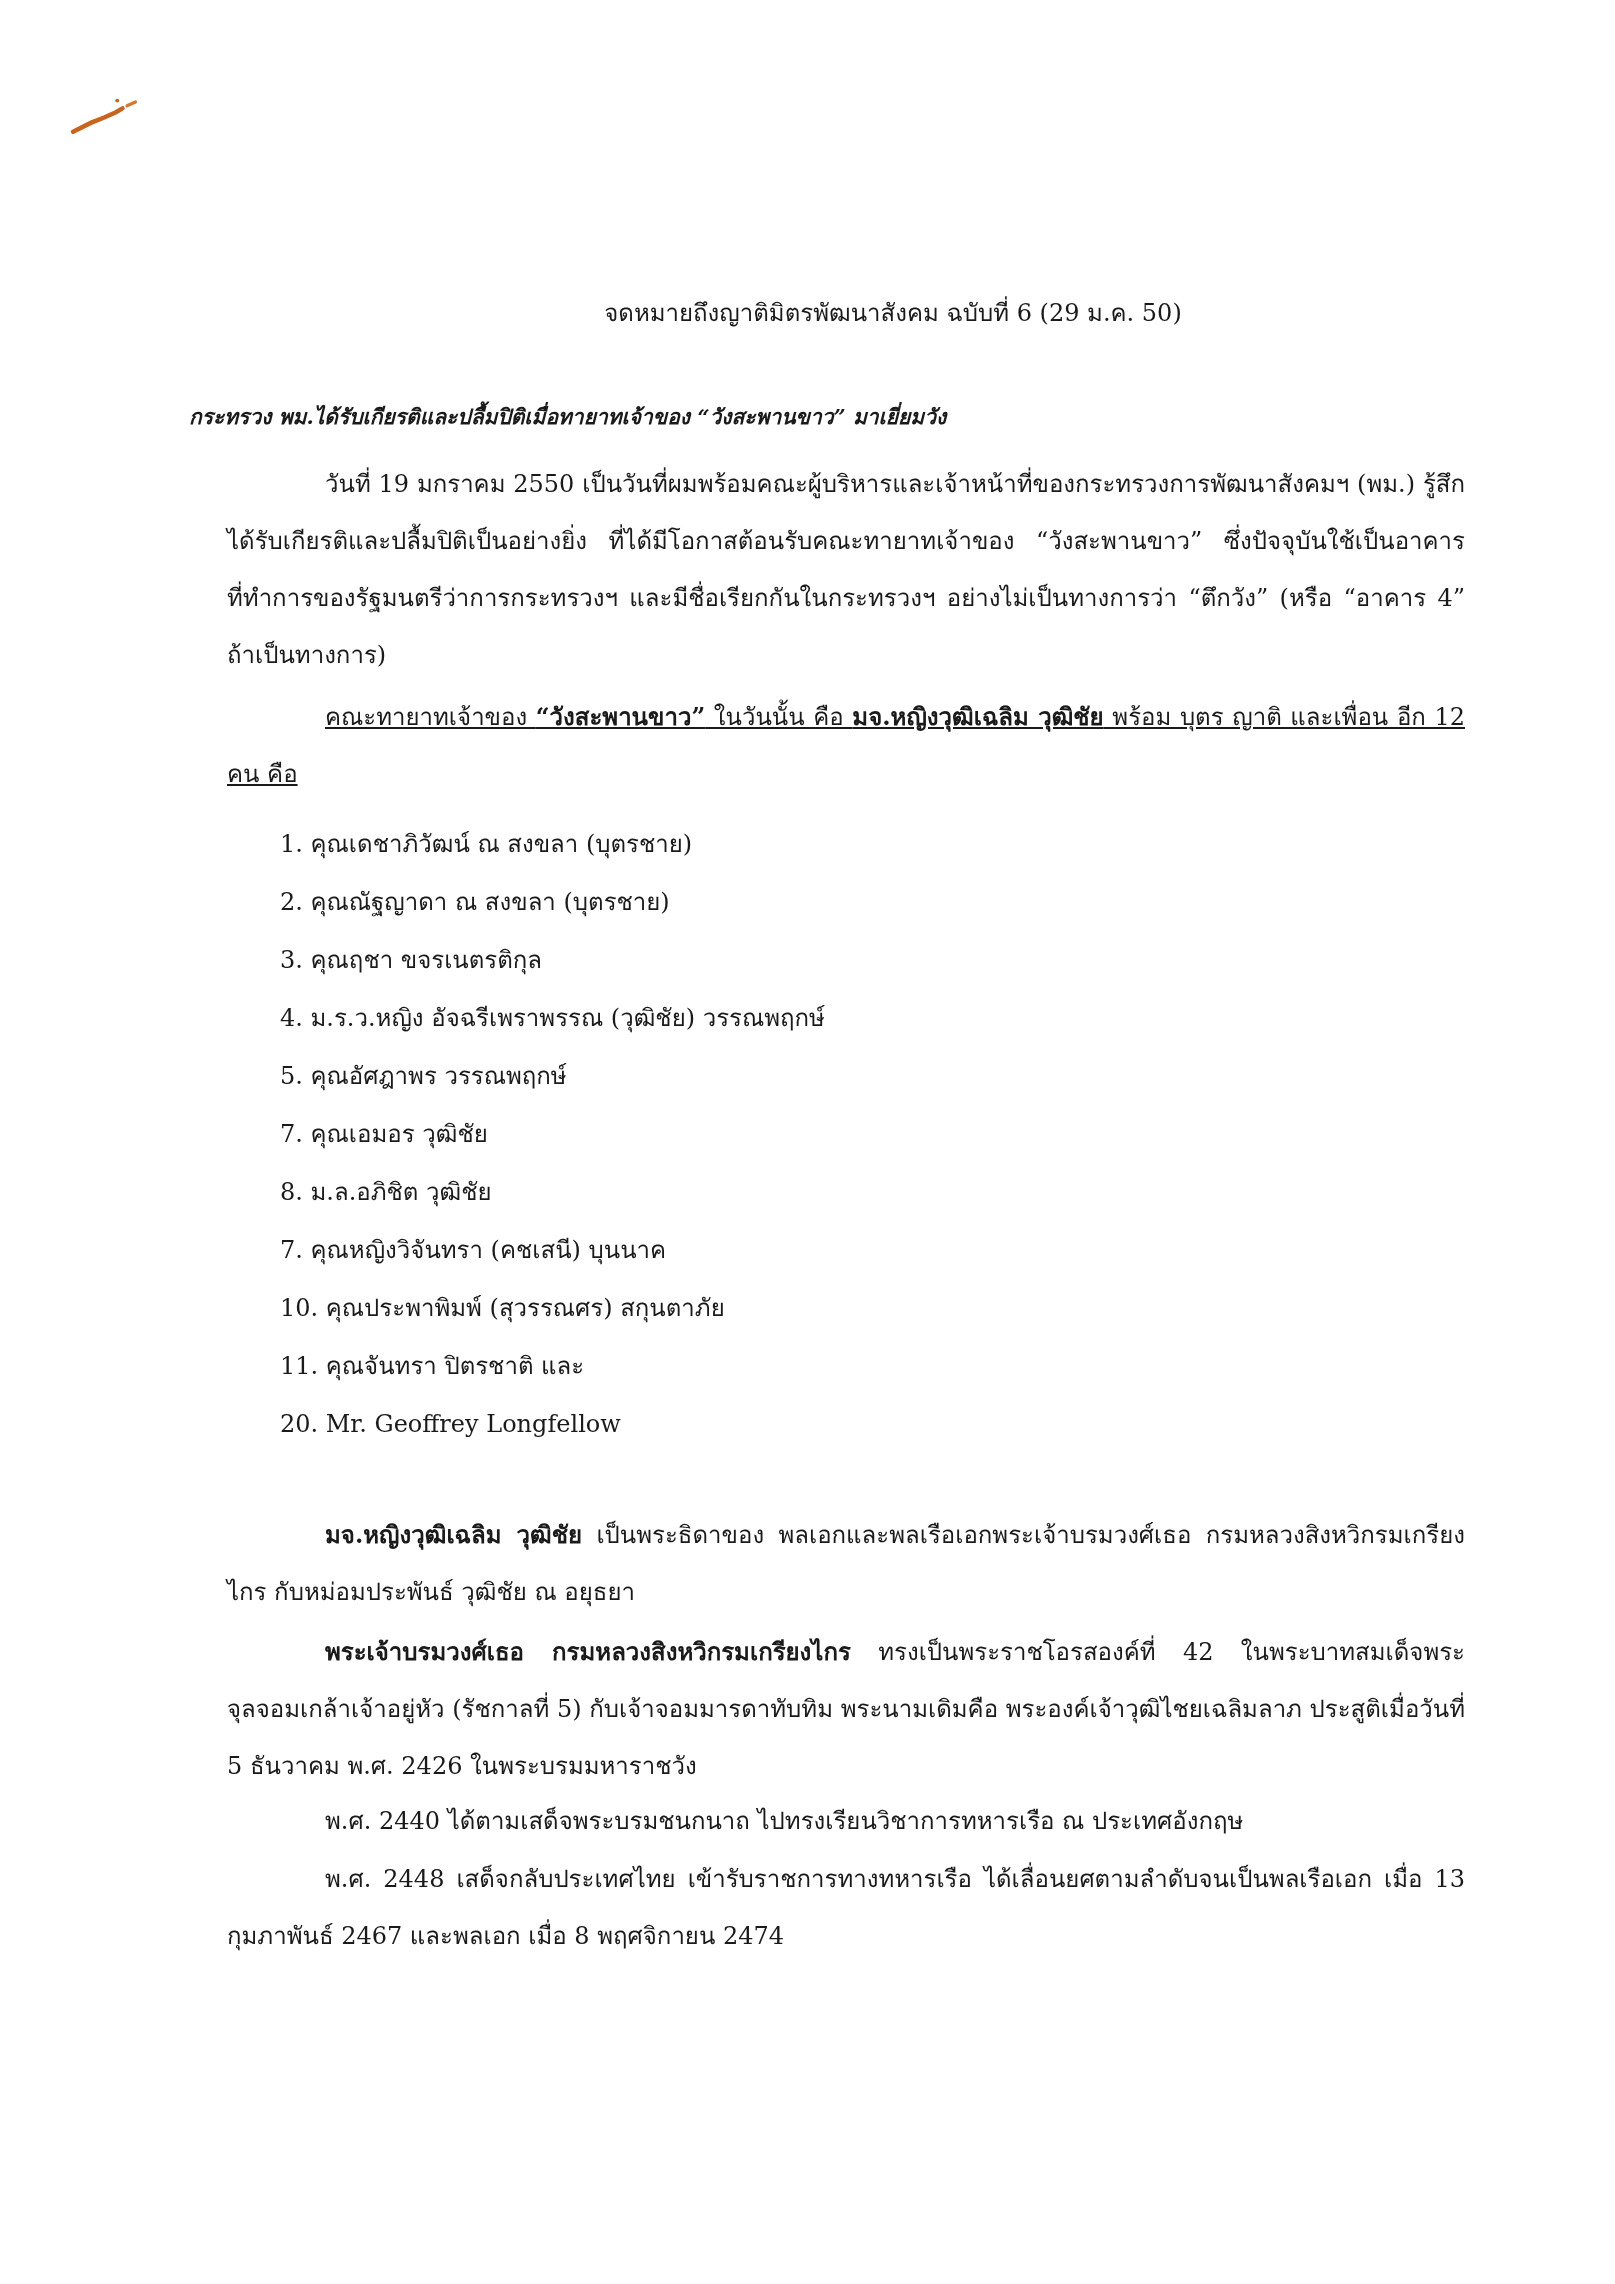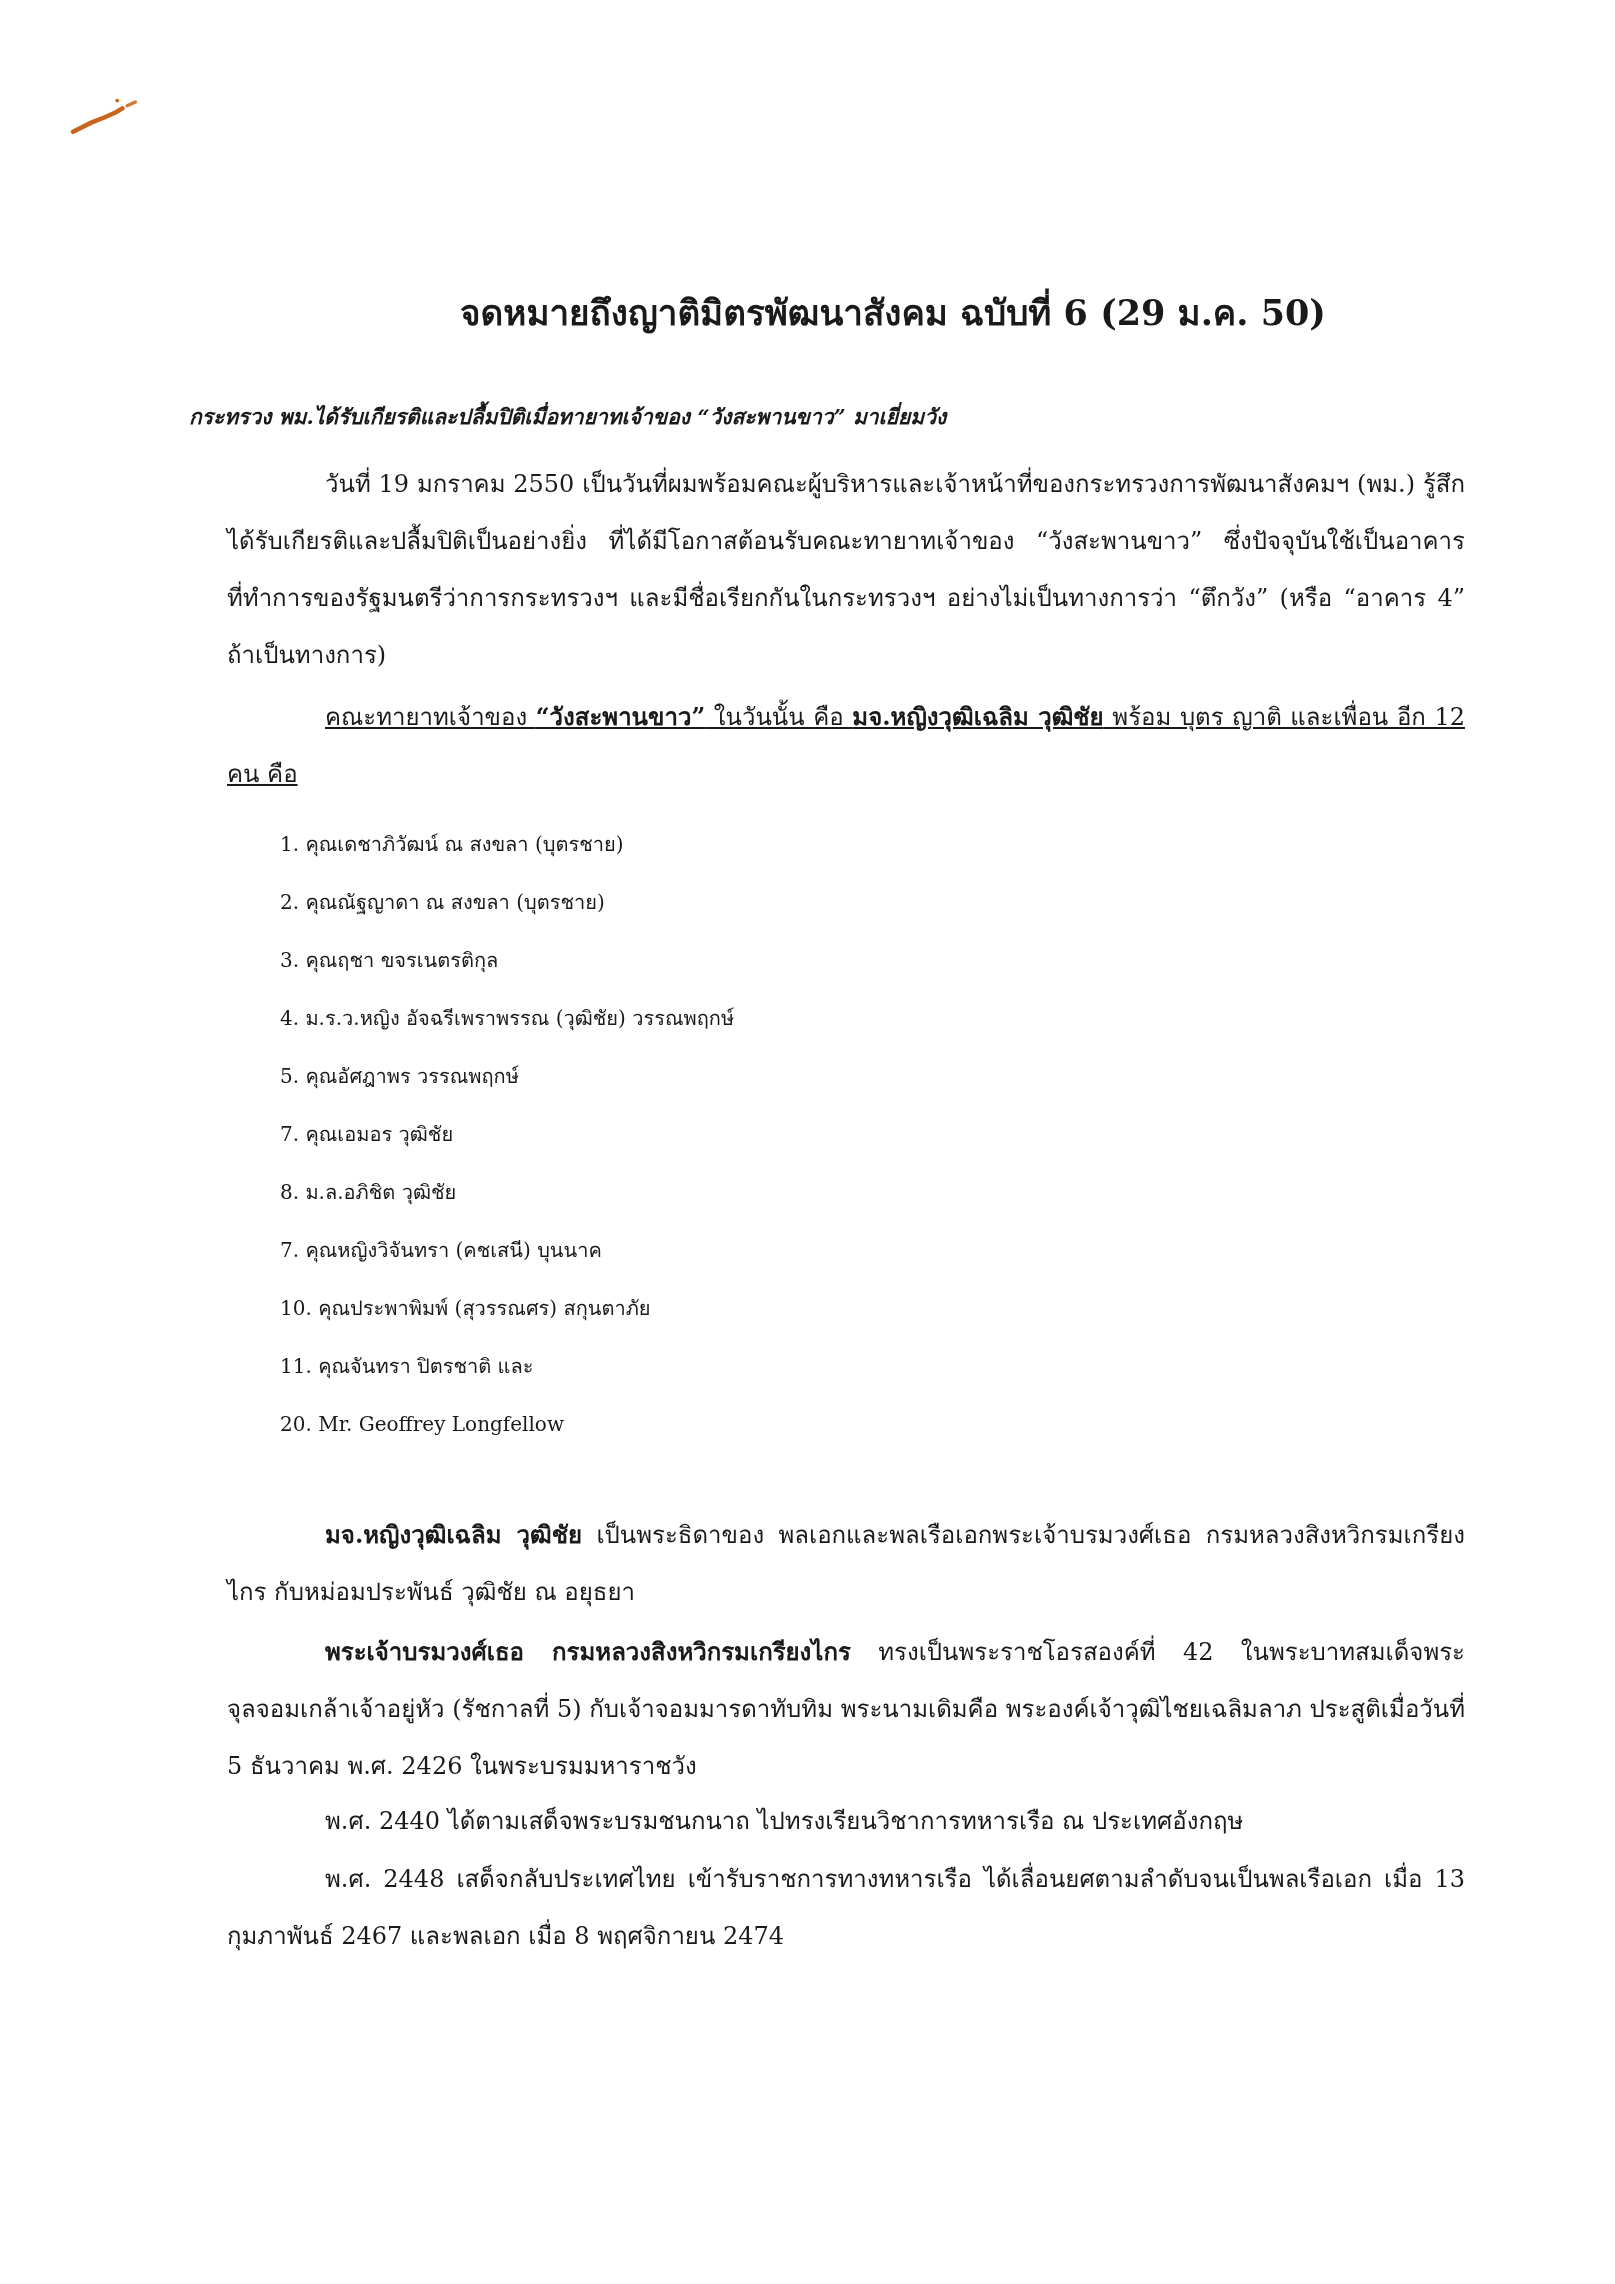--- a/index.html
+++ b/index.html
@@ -1,23 +1,23 @@
 <!DOCTYPE html>
 <html style="font-size:10.4px"><head>
 <meta charset="utf-8">
 <style>
   html, body { margin: 0; padding: 0; background: #ffffff; }
   body { width: 1616px; height: 2284px; position: relative; overflow: hidden; font-family: "DejaVu Serif", "Liberation Serif", serif; color: #1a1a1a; }
   .stain { position: absolute; left: 65px; top: 98px; width: 85px; height: 39px; }
   .page { position: absolute; left: 189px; top: 0; width: 1252px; }
-  .title { position: absolute; left: 215px; top: 287px; width: 978px; text-align: center; font-weight: bold; font-size: 35px; line-height: 52px; }
+  .title { position: absolute; left: 215px; top: 287px; width: 978px; text-align: center; font-weight: normal; font-size: 24px; line-height: 52px; }
   .subtitle { position: absolute; left: 0; top: 391px; width: 1252px; font-style: italic; font-weight: bold; font-size: 21px; line-height: 52px; }
   .para { position: absolute; left: 0; width: 1238px; font-size: 24px; line-height: 57px; text-align: justify; margin-left: 38px; }
   .indent { text-indent: 98px; }
-  .list { position: absolute; left: 91px; top: 815px; width: 978px; font-size: 20px; }
+  .list { position: absolute; left: 91px; top: 815px; width: 978px; font-size: 24px; }
   .list-item { height: 58px; line-height: 58px; white-space: nowrap; }
   b { font-weight: bold; }
 </style>
 </head>
 <body>
 
 <svg class="stain" viewBox="0 0 130 60">
   <path d="M12 52 L40 38 L60 30 L78 22 L88 16" stroke="#c8641e" stroke-width="7" stroke-linecap="round" fill="none"></path>
   <path d="M95 12 L108 6" stroke="#d27a34" stroke-width="5" stroke-linecap="round"></path>
   <circle cx="80" cy="4" r="3" fill="#c8641e"></circle>

